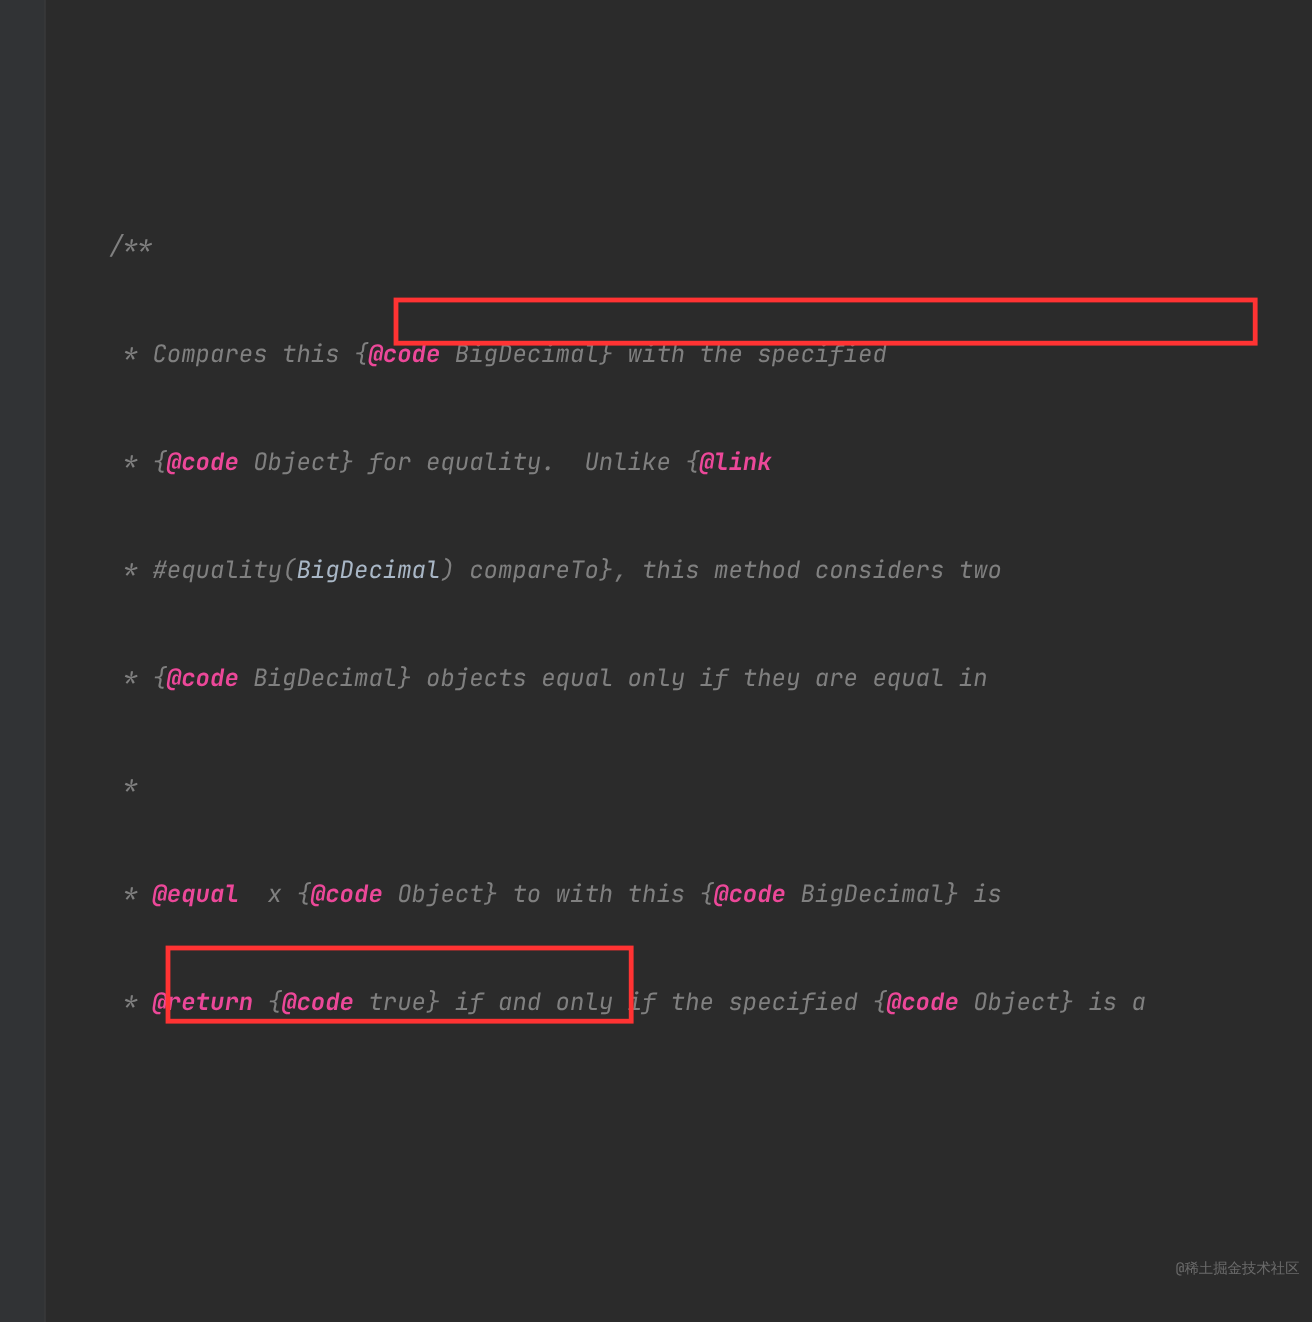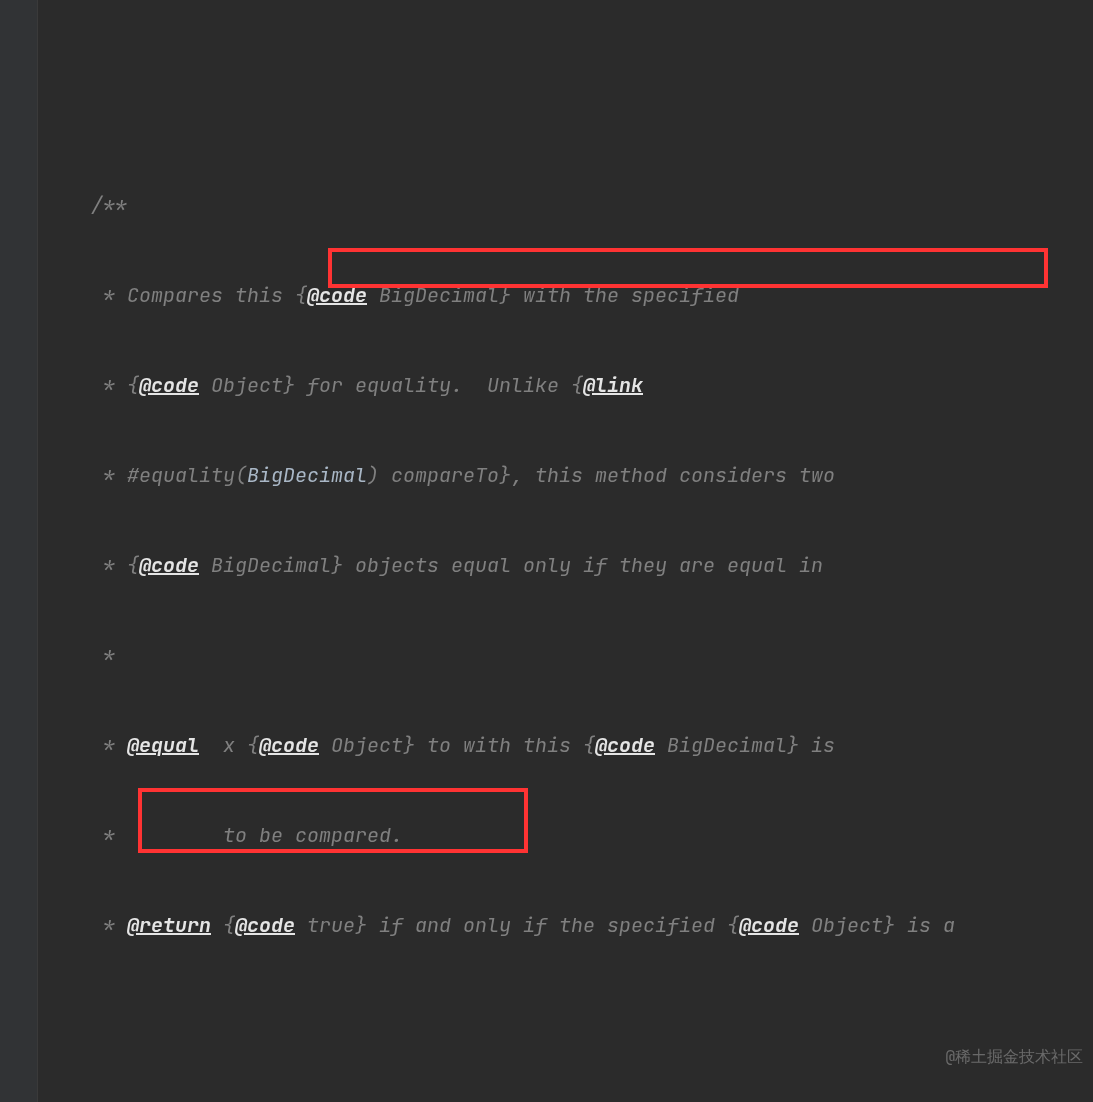--- a/index.html
+++ b/index.html
@@ -25,52 +25,51 @@
   width: 38px;
   background: #313335;
   border-right: 1px solid #3a3a3a;
 }
 .code-area {
   position: relative;
   margin-left: 38px;
 }
 .line { position: relative; padding-left: 5px; }
 .comment { color: #808080; font-style: italic; }
-.tag { color: #e5e5e5; font-style: italic; font-weight: bold; text-decoration: underline; }
+.tag { color: #ec4899; font-style: italic; font-weight: bold; }
 .doctype { color: #8a8a8a; font-style: italic; }
 .highlight-box {
   position: absolute;
   border: 4px solid #ff3333;
   pointer-events: none;
   z-index: 10;
 }
 .watermark {
   position: absolute;
   right: 10px;
   bottom: 30px;
   color: rgba(200,200,200,0.4);
-  font-size: 16px;
+  font-size: 12px;
   font-style: normal;
 }
 </style>
 </head>
 <body>
 
 <div class="editor">
   <div class="gutter-bg"></div>
   <div class="code-area">
 
     <div class="line"><span class="comment">    <span>/**</span></span></div>
     <div class="line"><span class="comment">    <span> * Compares this {</span><span class="tag">@code</span><span> BigDecimal} with the specified</span></span></div>
     <div class="line"><span class="comment">    <span> * {</span><span class="tag">@code</span><span> Object} for equality.  Unlike {</span><span class="tag">@link</span></span></div>
     <div class="line"><span class="comment">    <span> * #equality(</span><span class="doctype" style="color:#a9b7c6;">BigDecimal</span><span>) compareTo}, this method considers two</span></span></div>
     <div class="line"><span class="comment">    <span> * {</span><span class="tag">@code</span><span> BigDecimal} objects equal only if they are equal in</span></span></div>
     <div class="line"><span class="comment">    <span> *</span></span></div>
     <div class="line"><span class="comment">    <span> * </span><span class="tag">@equal</span><span>  x {</span><span class="tag">@code</span><span> Object} to with this {</span><span class="tag">@code</span><span> BigDecimal} is</span></span></div>
-    <div class="line"><span class="comment">    <span> *         to be compared.</span></span></div>
     <div class="line"><span class="comment">    <span> * </span><span class="tag">@return</span><span> {</span><span class="tag">@code</span><span> true} if and only if the specified {</span><span class="tag">@code</span><span> Object} is a</span></span></div>
     
     
     
     
     
     
     
     
     

